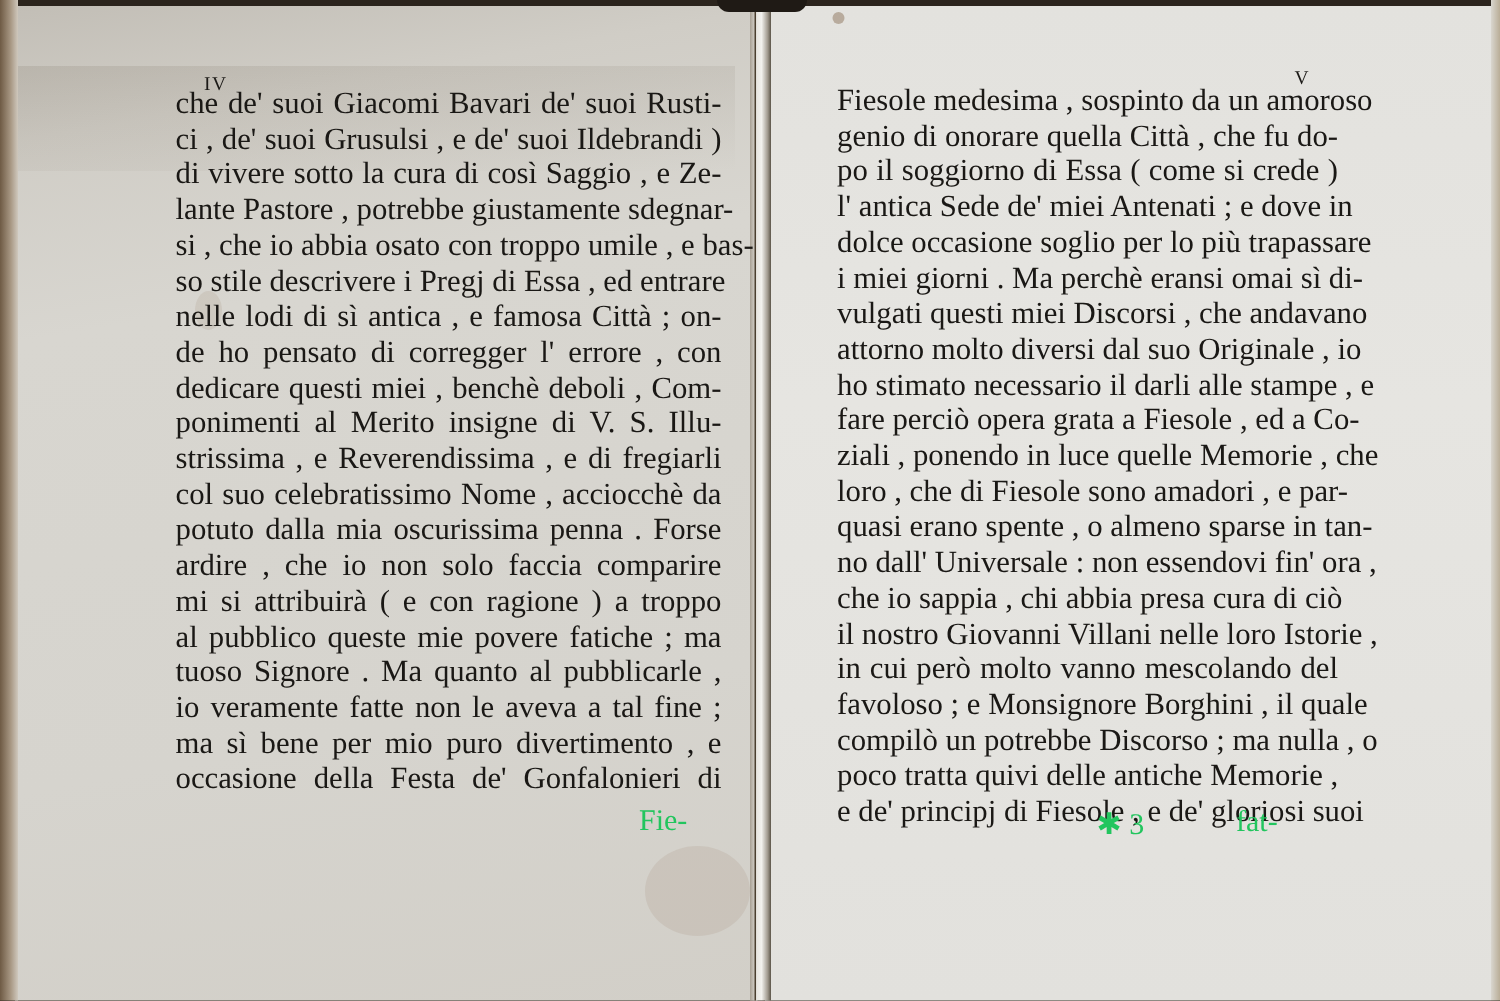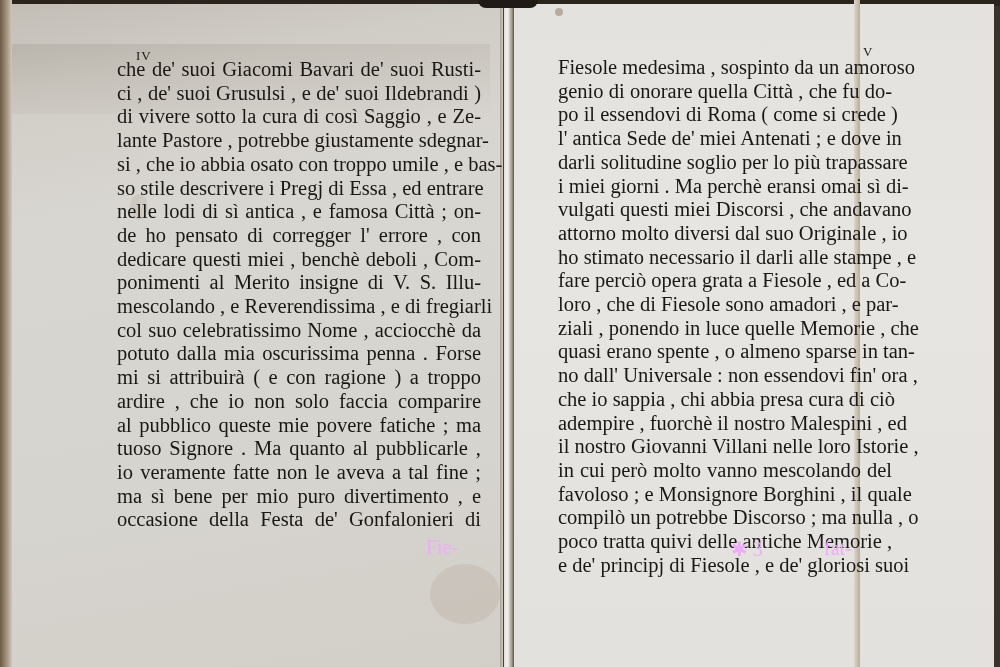--- a/index.html
+++ b/index.html
@@ -1,36 +1,36 @@
 <!DOCTYPE html>
 <html><head>
 <meta charset="utf-8">
 <style>
   html,body{margin:0;padding:0;}
   body{width:1000px;height:667px;overflow:hidden;background:#3a3229;position:relative;
        font-family:"Liberation Serif","DejaVu Serif",serif;}
-  .book{position:absolute;left:0;top:0;width:860px;height:667px;}
+  .book{position:absolute;left:0;top:0;width:1000px;height:667px;}
   .edge-left{position:absolute;left:0;top:0;width:12px;height:667px;
        background:linear-gradient(90deg,#6e5a44,#a89884 60%,#cfc8bd);}
   .edge-top{position:absolute;left:0;top:0;width:1000px;height:6px;background:#2b241d;}
   .edge-right{position:absolute;right:0;top:0;width:6px;height:667px;
        background:linear-gradient(90deg,#d9d6cf,#b9ad97);}
   .page{position:absolute;top:4px;height:663px;overflow:hidden;}
   .page.left{left:10px;width:495px;
        background:linear-gradient(170deg,#c2beb6 0%,#d0cdc6 12%,#d8d6d0 30%,#d6d4ce 70%,#d2cfc8 100%);}
   .page.right{left:510px;width:484px;
        background:linear-gradient(180deg,#e3e2de 0%,#e6e5e1 40%,#e2e1dd 100%);}
   .gutter{position:absolute;left:500px;top:0;width:14px;height:667px;
        background:linear-gradient(90deg,#a79f93 0%,#e9e7e2 35%,#f2f1ee 55%,#9e978c 85%,#5b5448 100%);}
   .gutter-line{position:absolute;left:503px;top:0;width:1px;height:667px;background:#4a3e2e;}
   .spine-top{position:absolute;left:478px;top:0;width:60px;height:8px;background:#1f1a15;border-radius:0 0 20px 20px;}
   .folio{position:absolute;font-size:13px;letter-spacing:1px;color:#1c1a17;}
   .text{position:absolute;color:#1a1815;font-size:20.5px;line-height:23.7px;}
   .line{display:block;white-space:nowrap;text-align:justify;text-align-last:justify;}
-  .catch{position:absolute;color:#f0abfc;font-size:20px;font-family:Liberation Serif, serif;}
+  .catch{position:absolute;color:#22c55e;font-size:20px;font-family:Liberation Serif, serif;}
   .stain{position:absolute;border-radius:50%;background:rgba(140,110,80,0.12);}
 </style>
 </head>
 <body>
 
 <div class="book">
   <div class="edge-top"></div>
 
   <div class="page left">
     <div class="stain" style="left:120px;top:190px;width:18px;height:26px;"></div>
@@ -53,51 +53,50 @@
     <span class="line">che de' suoi Giacomi Bavari de' suoi Rusti-</span>
     <span class="line">ci , de' suoi Grusulsi , e de' suoi Ildebrandi )</span>
     <span class="line">di vivere sotto la cura di così Saggio , e Ze-</span>
     <span class="line">lante Pastore , potrebbe giustamente sdegnar-</span>
     <span class="line">si , che io abbia osato con troppo umile , e bas-</span>
     <span class="line">so stile descrivere i Pregj di Essa , ed entrare</span>
     <span class="line">nelle lodi di sì antica , e famosa Città ; on-</span>
     <span class="line">de ho pensato di corregger l' errore , con</span>
     <span class="line">dedicare questi miei , benchè deboli , Com-</span>
     <span class="line">ponimenti al Merito insigne di V. S. Illu-</span>
-    <span class="line">mescolando , e Reverendissima , e di fregiarli</span>
+    <span class="line">strissima , e Reverendissima , e di fregiarli</span>
     <span class="line">col suo celebratissimo Nome , acciocchè da</span>
     <span class="line">potuto dalla mia oscurissima penna . Forse</span>
+    <span class="line">ardire , che io non solo faccia comparire</span>
     <span class="line">mi si attribuirà ( e con ragione ) a troppo</span>
-    <span class="line">ardire , che io non solo faccia comparire</span>
     <span class="line">al pubblico queste mie povere fatiche ; ma</span>
     <span class="line">tuoso Signore . Ma quanto al pubblicarle ,</span>
     <span class="line">io veramente fatte non le aveva a tal fine ;</span>
     <span class="line">ma sì bene per mio puro divertimento , e</span>
     <span class="line">occasione della Festa de' Gonfalonieri di</span>
   </div>
   <div class="catch" style="left:426px;top:536px;">Fie-</div>
 
   <div class="folio" style="left:863px;top:44px;">V</div>
   <div class="text" style="left:558px;top:56px;width:334px;">
     <span class="line">Fiesole medesima , sospinto da un amoroso</span>
     <span class="line">genio di onorare quella Città , che fu do-</span>
-    <span class="line">po il essendovi di Roma ( come si crede )</span>
+    <span class="line">po il soggiorno di Essa ( come si crede )</span>
     <span class="line">l' antica Sede de' miei Antenati ; e dove in</span>
-    <span class="line">darli solitudine soglio per lo più trapassare</span>
+    <span class="line">dolce occasione soglio per lo più trapassare</span>
     <span class="line">i miei giorni . Ma perchè eransi omai sì di-</span>
     <span class="line">vulgati questi miei Discorsi , che andavano</span>
     <span class="line">attorno molto diversi dal suo Originale , io</span>
     <span class="line">ho stimato necessario il darli alle stampe , e</span>
     <span class="line">fare perciò opera grata a Fiesole , ed a Co-</span>
+    <span class="line">ziali , ponendo in luce quelle Memorie , che</span>
     <span class="line">loro , che di Fiesole sono amadori , e par-</span>
-    <span class="line">ziali , ponendo in luce quelle Memorie , che</span>
     <span class="line">quasi erano spente , o almeno sparse in tan-</span>
     <span class="line">no dall' Universale : non essendovi fin' ora ,</span>
     <span class="line">che io sappia , chi abbia presa cura di ciò</span>
-    <span class="line">adempire , fuorchè il nostro Malespini , ed</span>
     <span class="line">il nostro Giovanni Villani nelle loro Istorie ,</span>
     <span class="line">in cui però molto vanno mescolando del</span>
     <span class="line">favoloso ; e Monsignore Borghini , il quale</span>
     <span class="line">compilò un potrebbe Discorso ; ma nulla , o</span>
     <span class="line">poco tratta quivi delle antiche Memorie ,</span>
     <span class="line">e de' principj di Fiesole , e de' gloriosi suoi</span>
   </div>
   <div class="catch" style="left:731px;top:537px;">✱ 3</div>
   <div class="catch" style="left:824px;top:537px;">fat-</div>
 </div>

